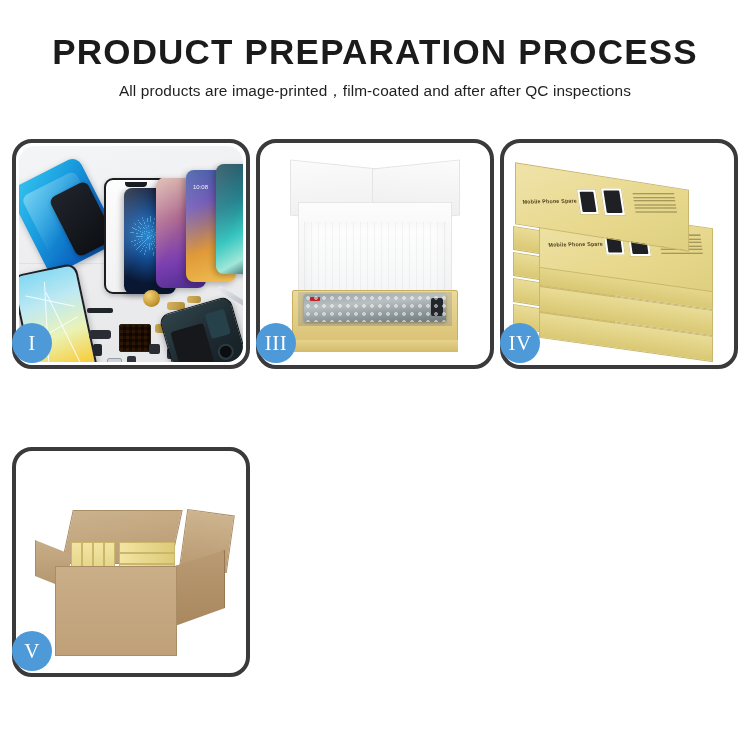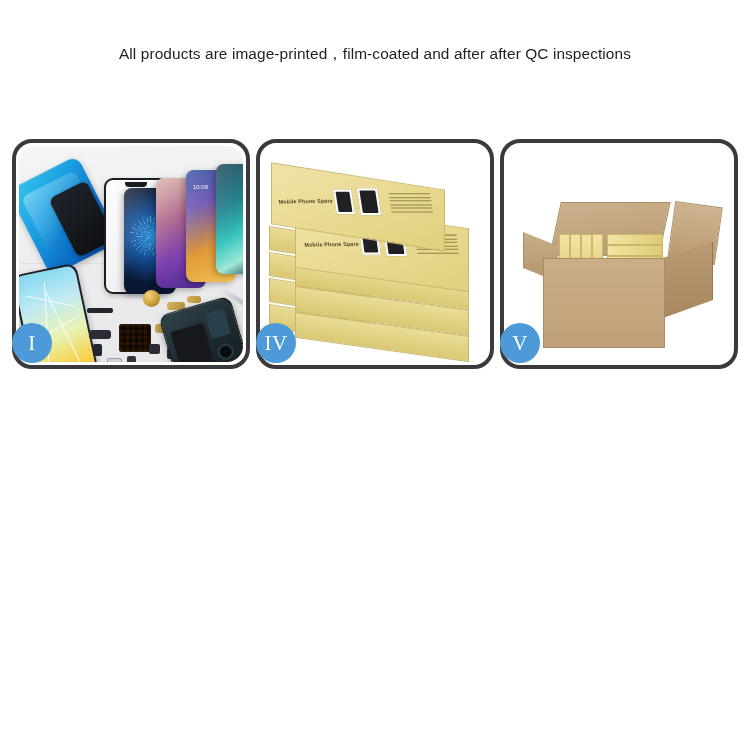--- a/index.html
+++ b/index.html
@@ -254,20 +254,21 @@
   .v6tab2{position:absolute;left:30px;top:148px;width:14px;height:16px;background:rgba(120,95,62,.3);border-radius:1px;}
   .v6shine{position:absolute;left:44px;top:4px;width:120px;height:26px;background:linear-gradient(120deg,rgba(255,255,255,.8),rgba(255,255,255,.1));
       clip-path:polygon(10px 0,120px 14px,110px 26px,0 12px);}
 </style>
 </head>
 <body>
 
 <div class="page">
 
   <div class="header">
+    <div class="title">PRODUCT PREPARATION PROCESS</div>
     <div class="subtitle">All products are image-printed，film-coated and after after QC inspections</div>
   </div>
 
   <div class="grid">
 
     <div class="panel">
       <div class="stage">
         <div class="p1bg"></div>
         <div class="p1split"></div>
 
@@ -316,20 +317,38 @@
           <span class="batt"></span>
           <span class="bm"></span>
           <span class="lens"></span>
         </div>
 
       </div>
       <div class="badge">I</div>
     </div>
 
 
+    <div class="panel">
+      <div class="stage">
+        <div class="p3">
+          <div class="lidL"></div>
+          <div class="lidR"></div>
+          <div class="backwall"></div>
+          <div class="foam"></div>
+          <div class="boxbody"></div>
+          <div class="boxinner"></div>
+          <div class="screen3">
+            <span class="lbl"></span>
+            <span class="conn"></span>
+          </div>
+          <div class="p3frontflap"></div>
+        </div>
+      </div>
+      <div class="badge">III</div>
+    </div>
 
     <div class="panel">
       <div class="stage">
         <div class="p4">
 
           <div class="sbox sb-side" style="left:0;top:70px;width:100px;height:22px;transform:skewY(9deg);"></div>
           <div class="sbox sb-side" style="left:0;top:96px;width:100px;height:22px;transform:skewY(9deg);"></div>
           <div class="sbox sb-side" style="left:0;top:122px;width:100px;height:22px;transform:skewY(9deg);"></div>
           <div class="sbox sb-side" style="left:0;top:148px;width:100px;height:22px;transform:skewY(9deg);"></div>
 

